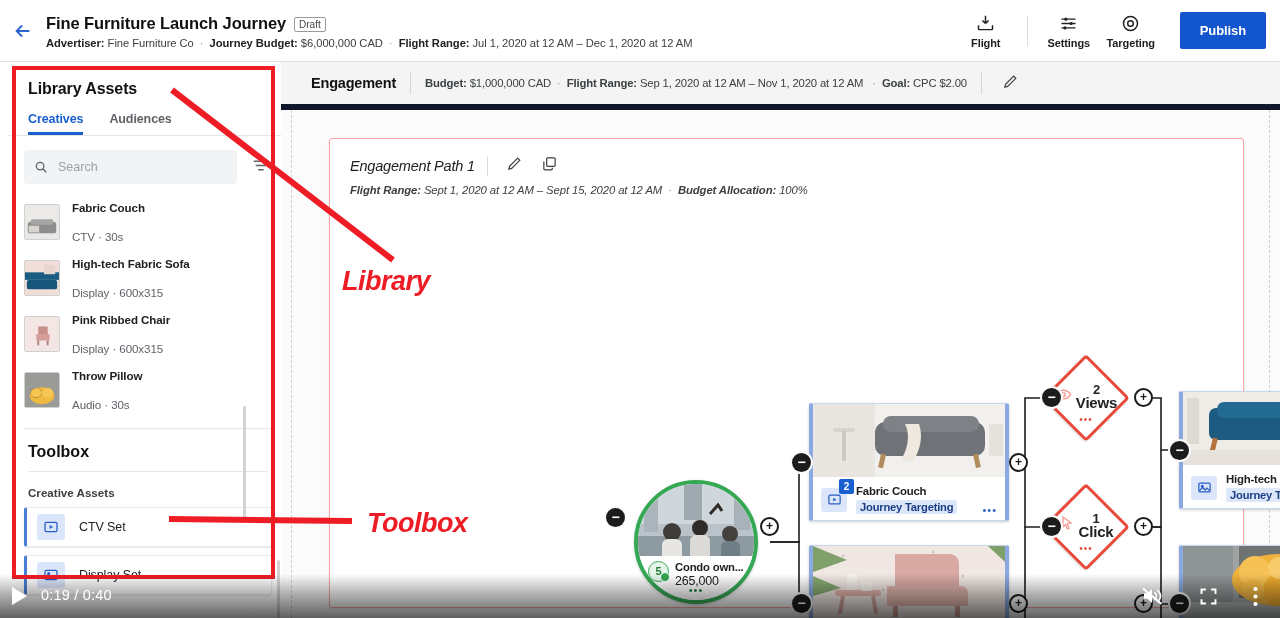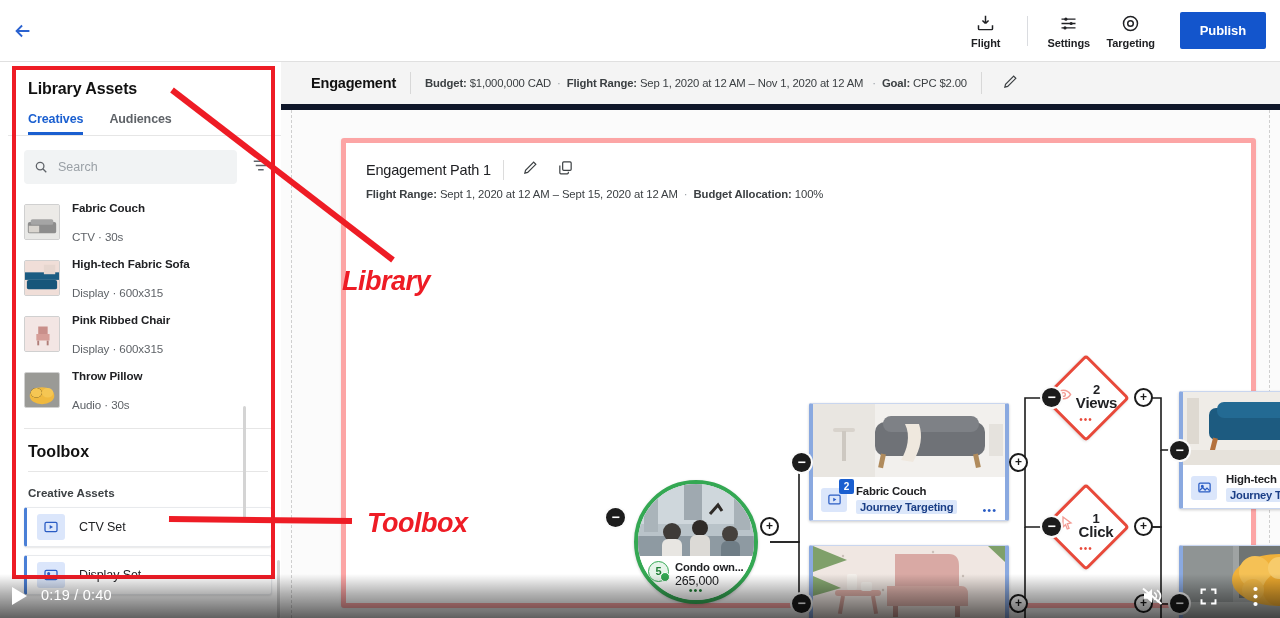--- a/index.html
+++ b/index.html
@@ -117,23 +117,24 @@
   .eng-title { font-size:14.5px; font-weight:bold; color:#111; letter-spacing:-0.2px; }
   .eng-sep { width:1px; height:22px; background:#d8d8d8; }
   .eng-meta { font-size:11.3px; color:#3c4043; letter-spacing:-0.15px; white-space:nowrap; }
   .eng-meta b { font-weight:bold; }
   .pencil { color:#3c4043; cursor:pointer; margin-left:6px; }
 
   .canvas { position:relative; width:999px; height:508px; background:#fbfbfb; overflow:hidden; }
   .dashline { position:absolute; top:0; bottom:0; width:0; border-left:1px dashed #cfcfcf; }
 
   .path-card {
-    position:absolute; left:60px; top:28px; width:915px; height:470px;
-    background:#fff; border:5px solid #fca5a5; border-radius:3px;
+    position:absolute; left:48px; top:28px; width:915px; height:470px;
+    background:#fff; border:1px solid #fca5a5; border-radius:3px;
     box-shadow:0 1px 3px rgba(0,0,0,.08);
+    font-style:italic;
   }
   .path-title-row { display:flex; align-items:center; gap:12px; padding:16px 0 0 20px; }
   .path-title { font-size:14.5px; color:#202124; letter-spacing:-0.2px; }
   .pt-sep { width:1px; height:20px; background:#dcdcdc; }
   .path-meta { font-size:11.3px; color:#3c4043; padding:8px 0 0 20px; letter-spacing:-0.1px; }
   .path-meta b { font-weight:bold; }
 
   
   .flow { position:absolute; left:0; top:0; width:999px; height:508px; pointer-events:none; }
   .node { position:absolute; }
@@ -247,20 +248,34 @@
 
 <div class="app">
 
   <div class="topbar">
     <div class="back-btn">
       <svg width="22" height="22" viewBox="0 0 24 24" fill="none" stroke="currentColor" stroke-width="2">
         <path d="M19 12H5M11 6l-6 6 6 6"></path>
       </svg>
     </div>
     <div class="title-block">
+      <div class="title-row">
+        <div class="journey-title">Fine Furniture Launch Journey</div>
+        <div class="draft-badge">Draft</div>
+      </div>
+      <div class="meta-row">
+        <b>Advertiser:</b>
+        <span>Fine Furniture Co</span>
+        <span class="meta-dot">·</span>
+        <b>Journey Budget:</b>
+        <span>$6,000,000 CAD</span>
+        <span class="meta-dot">·</span>
+        <b>Flight Range:</b>
+        <span>Jul 1, 2020 at 12 AM – Dec 1, 2020 at 12 AM</span>
+      </div>
     </div>
     <div class="top-actions">
       <div class="act">
         <svg width="21" height="21" viewBox="0 0 24 24" fill="none" stroke="currentColor" stroke-width="1.7">
           <path d="M12 3v9m0 0l-3.5-3.5M12 12l3.5-3.5"></path>
           <path d="M4 14v4a1 1 0 001 1h14a1 1 0 001-1v-4"></path>
         </svg>
         <span class="lbl">Flight</span>
       </div>
       <div class="vsep"></div>

